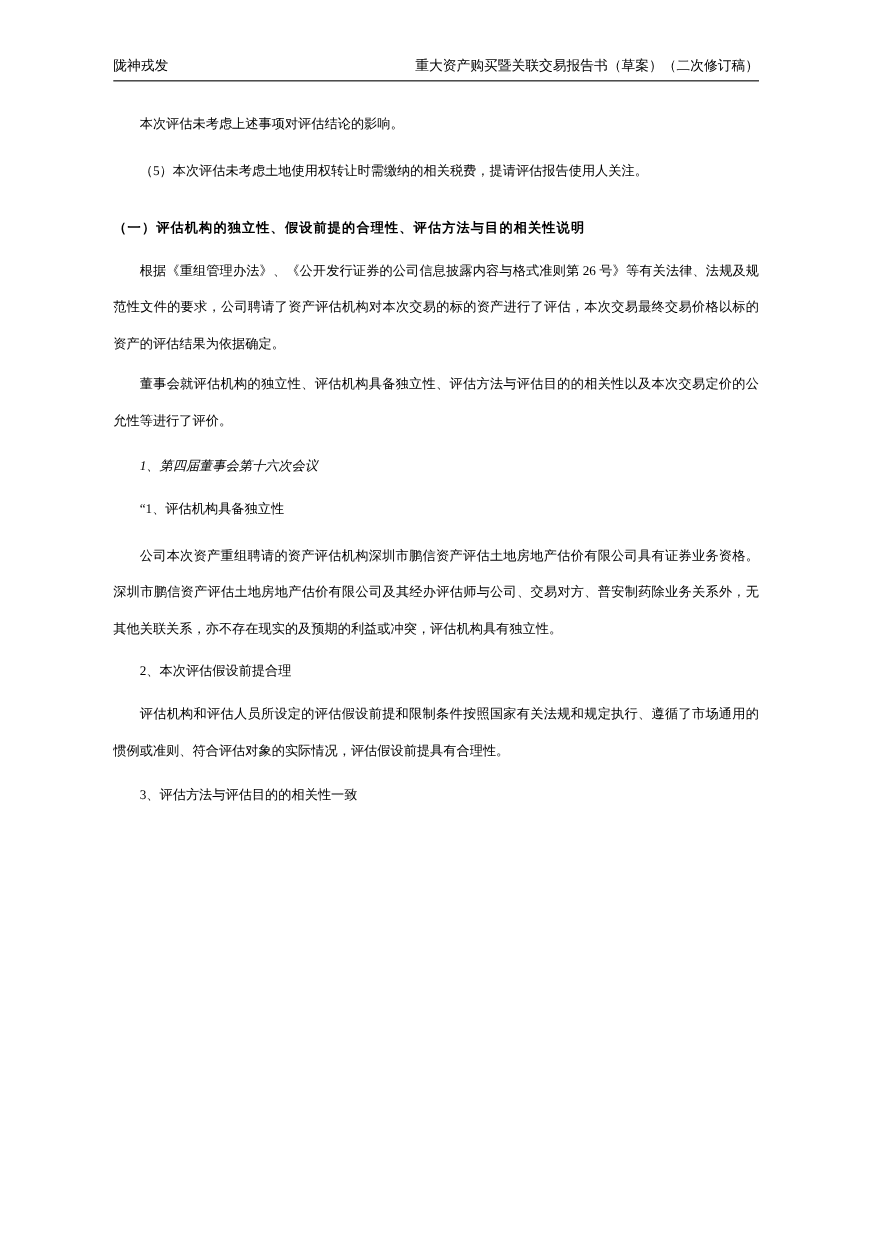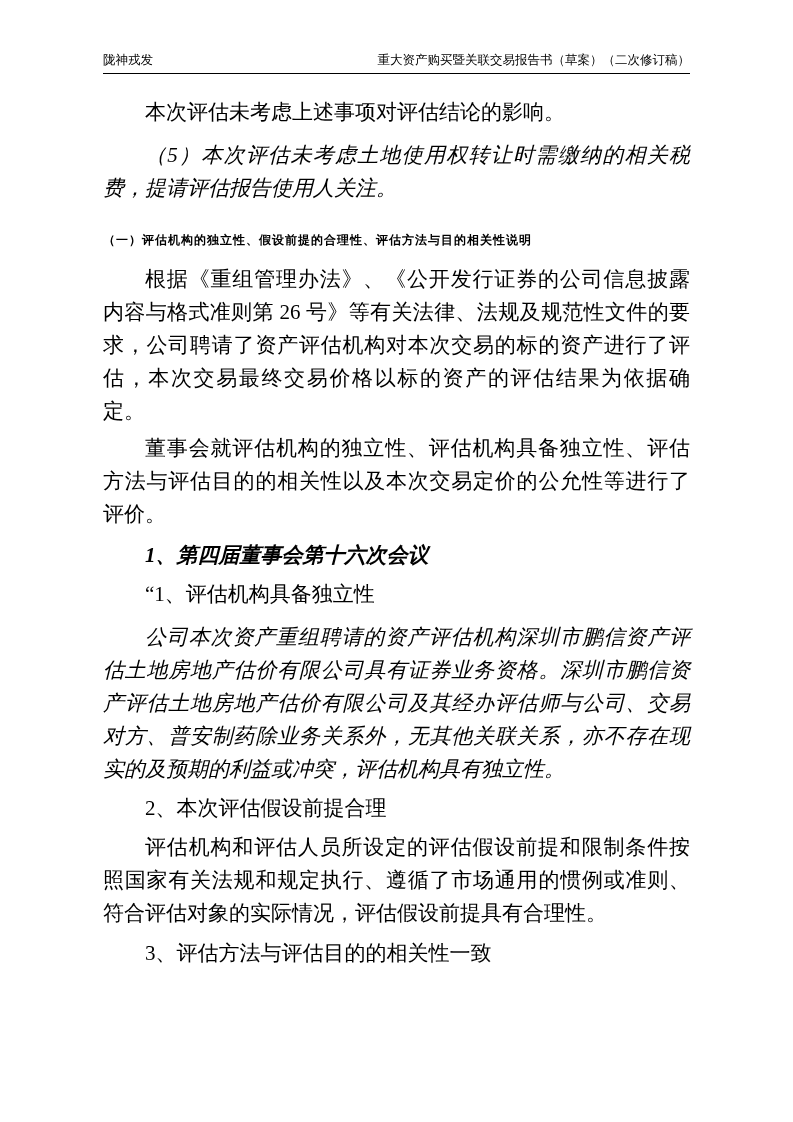--- a/index.html
+++ b/index.html
@@ -30,21 +30,21 @@
     line-height: 16px;
   }
   .content {
     position: absolute;
     top: 88px;
     left: 103px;
     width: 587px;
   }
   .content p {
     margin: 0;
-    font-size: 21px;
+    font-size: 12px;
     line-height: 33px;
     text-align: justify;
     text-justify: inter-ideograph;
   }
   .indent { text-indent: 2em; }
   .h1 {
     margin: 0;
     font-family: "Liberation Sans", "DejaVu Sans", sans-serif;
     font-weight: bold;
     font-size: 20px;
@@ -55,29 +55,29 @@
   .h2 {
     margin: 0;
     font-family: "Liberation Sans", "DejaVu Sans", sans-serif;
     font-weight: bold;
     font-size: 12px;
     line-height: 42px;
     letter-spacing: 1px;
     text-align: justify;
   }
   .kaiti-bold {
-    font-weight: bold;
+    font-weight: normal;
     font-style: italic;
   }
   .mt2  { margin-top: 2px  !important; }
   .mt4  { margin-top: 4px  !important; }
   .mt6  { margin-top: 6px  !important; }
   .mt7  { margin-top: 7px  !important; }
   .mt8  { margin-top: 8px  !important; }
-  .mt10 { margin-top: 10px !important; font-style: italic; }
+  .mt10 { margin-top: 10px !important; }
   .mt14 { margin-top: 14px !important; }
   .mt16 { margin-top: 16px !important; }
   .page-footer {
     position: absolute;
     top: 1025px;
     left: 103px;
     width: 587px;
     text-align: left;
     font-weight: bold;
     font-size: 13.5px;

